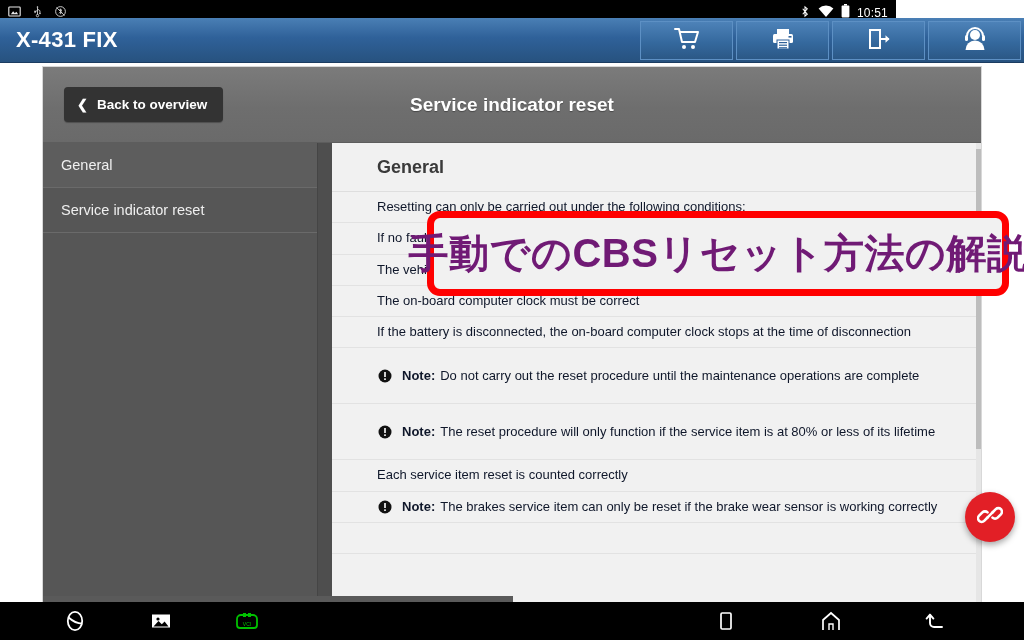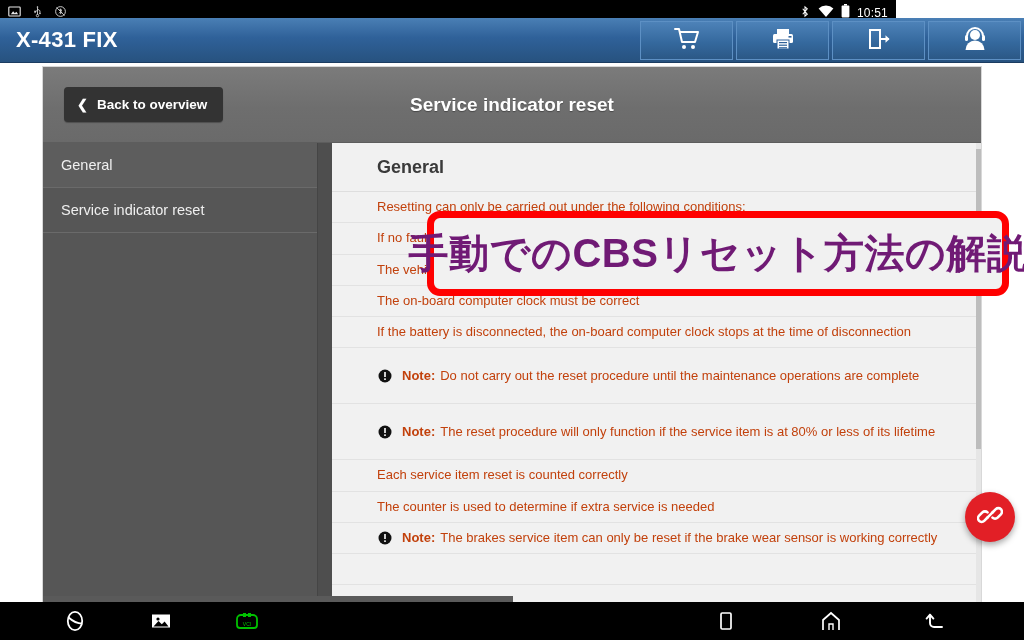--- a/index.html
+++ b/index.html
@@ -106,21 +106,21 @@
   .content-head {
     height: 48px; display: flex; align-items: center;
     padding-left: 45px;
     color: #3a3a3a; font-size: 18px; font-weight: bold;
   }
   .rows { border-top: 1px solid #dedede; }
   .row {
     min-height: 31px; display: flex; align-items: center;
     padding: 7px 14px 7px 45px;
     border-bottom: 1px solid #e2e2e2;
-    color: #c2410c; font-size: 13px; line-height: 1.25;
+    color: #0f172a; font-size: 13px; line-height: 1.25;
   }
   .row.tall { min-height: 56px; }
   .row.note { }
   .note-ico {
     display: inline-flex; align-items: center; justify-content: center;
     width: 16px; min-width: 16px; height: 16px; margin-right: 9px;
   }
   .note-lbl { font-weight: bold; margin-right: 5px; }
 
   
@@ -345,23 +345,20 @@
                   </svg>
               </span>
               <span class="note-lbl">Note:</span>
               <span>The reset procedure will only function if the service item is at 80% or less of its lifetime</span>
             </div>
 
             <div class="row">
               <span>Each service item reset is counted correctly</span>
             </div>
 
-            <div class="row">
-              <span>The counter is used to determine if extra service is needed</span>
-            </div>
 
             <div class="row note">
               <span class="note-ico">
                 <svg width="14" height="14" viewBox="0 0 14 14">
                     <circle cx="7" cy="7" r="6.5" fill="#111111"></circle>
                     <rect x="6.2" y="3" width="1.6" height="5" fill="#ffffff"></rect>
                     <rect x="6.2" y="9.3" width="1.6" height="1.7" fill="#ffffff"></rect>
                   </svg>
               </span>
               <span class="note-lbl">Note:</span>

